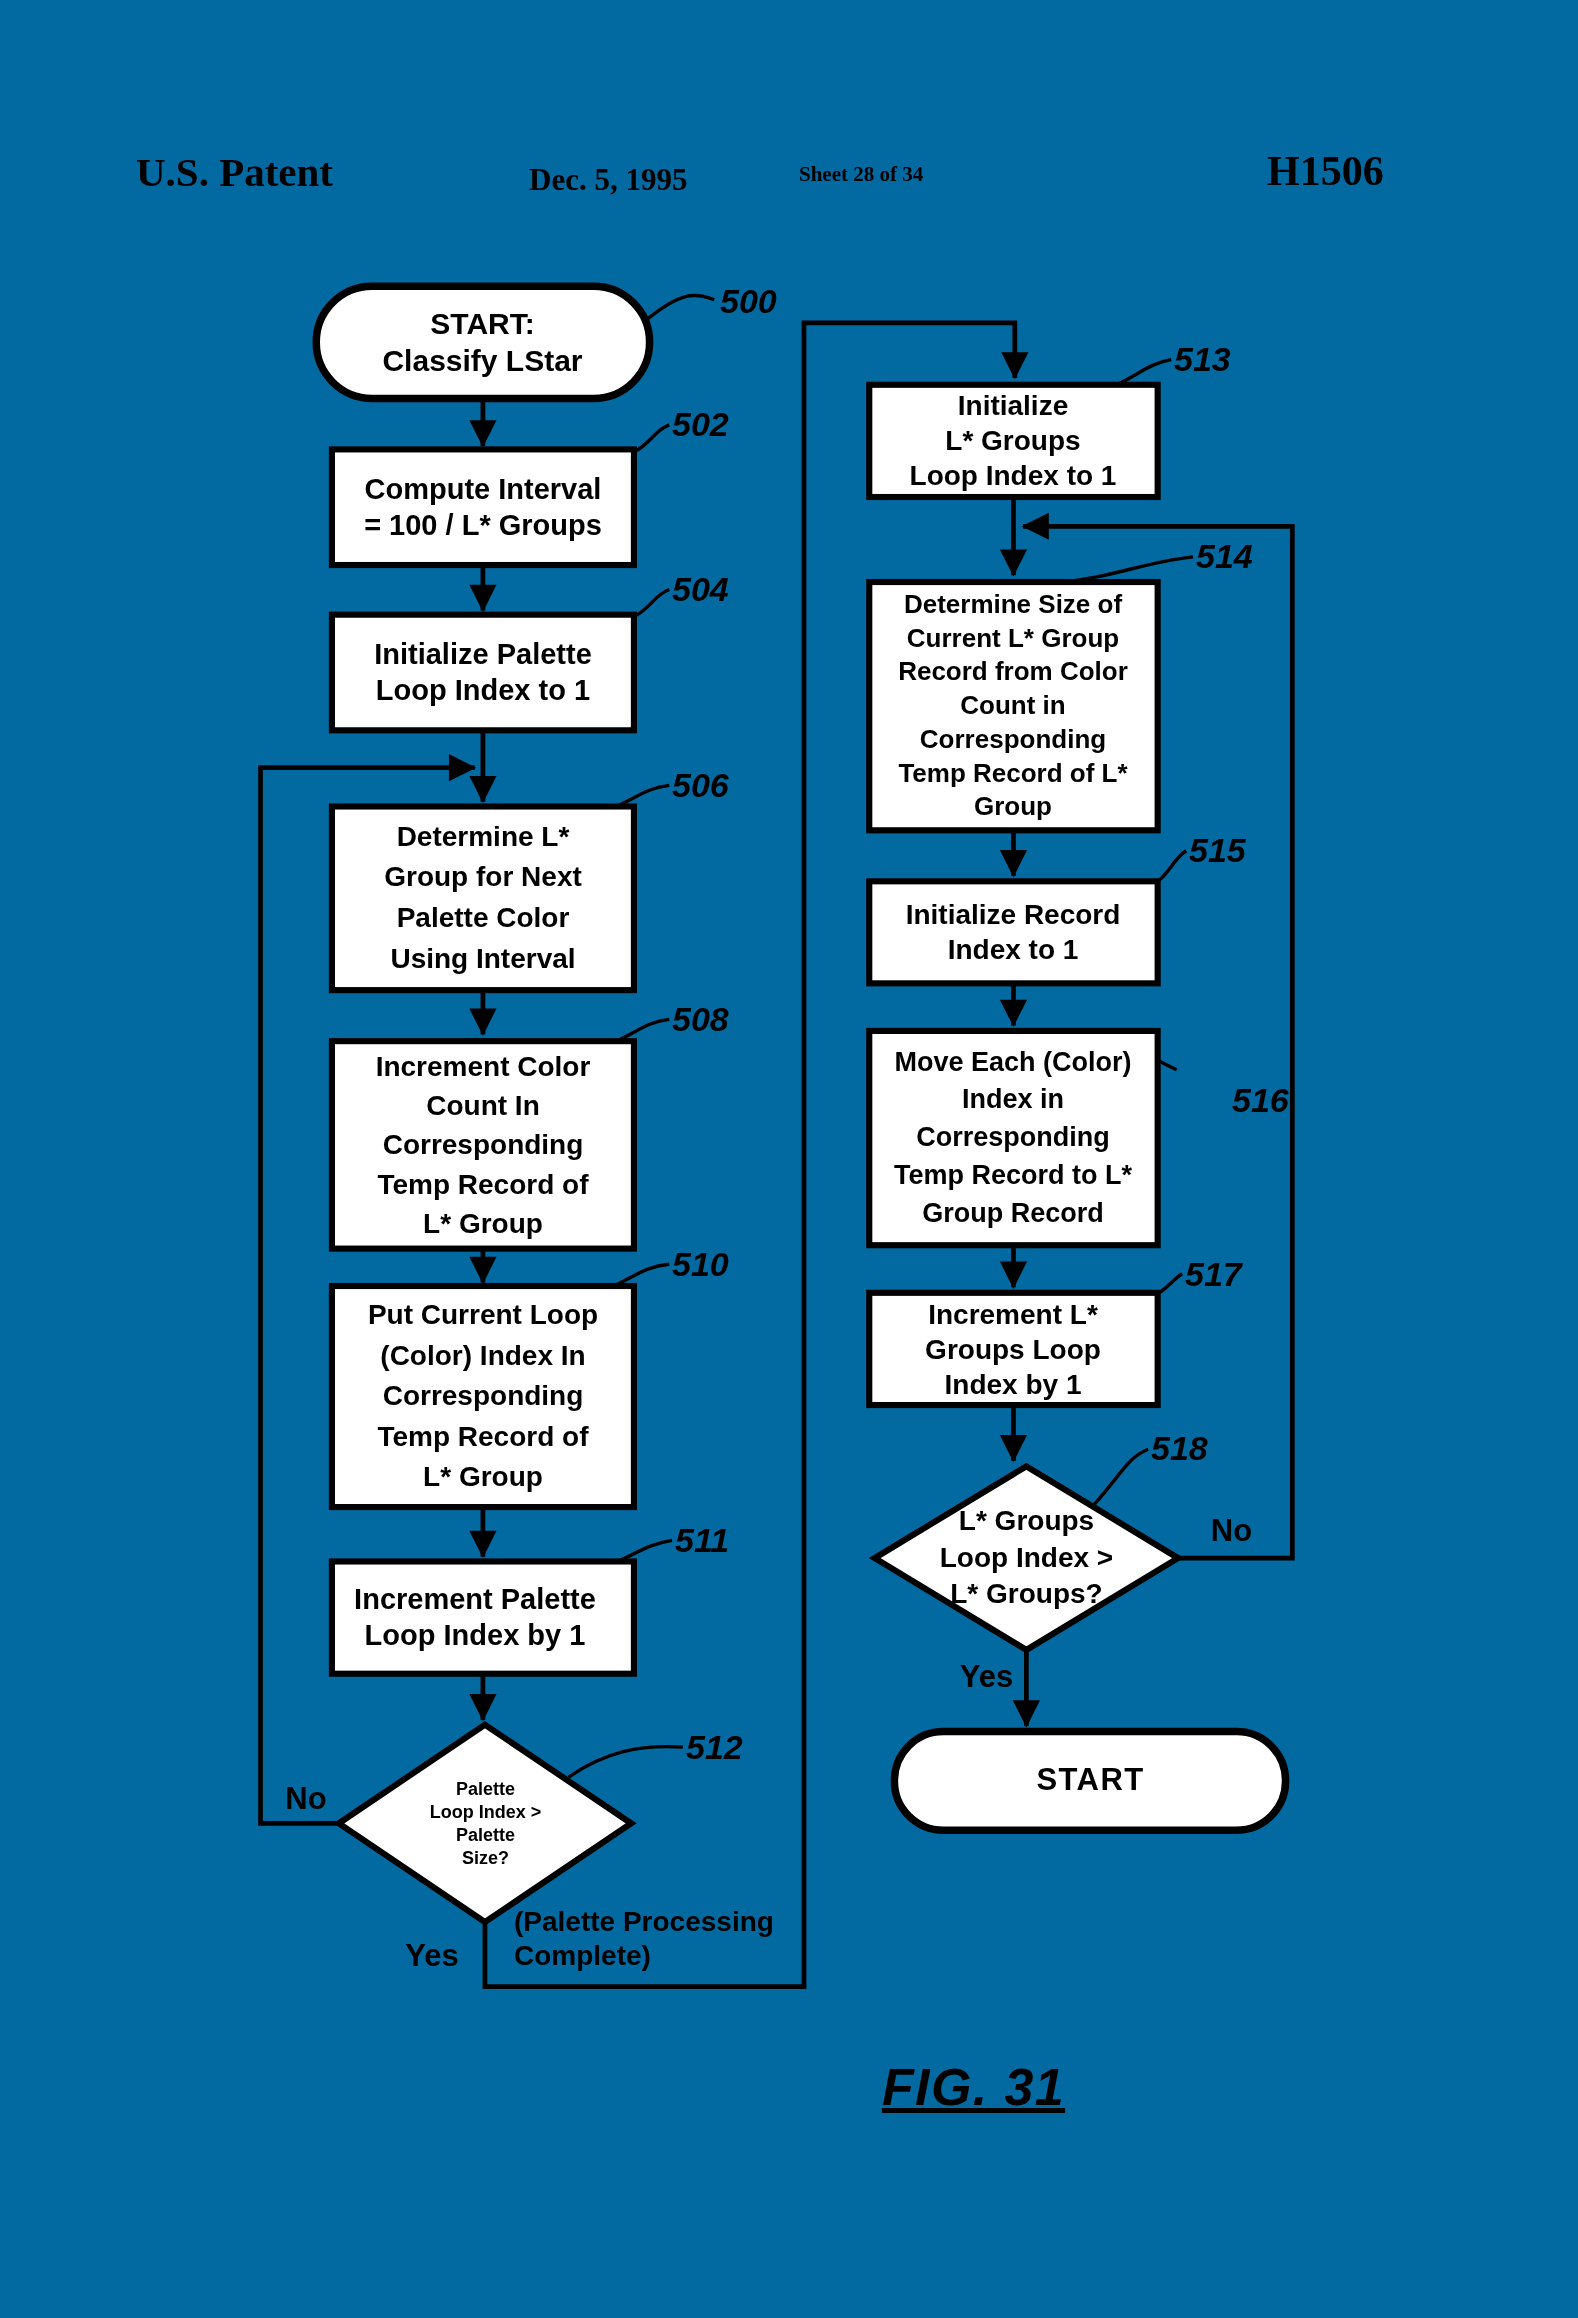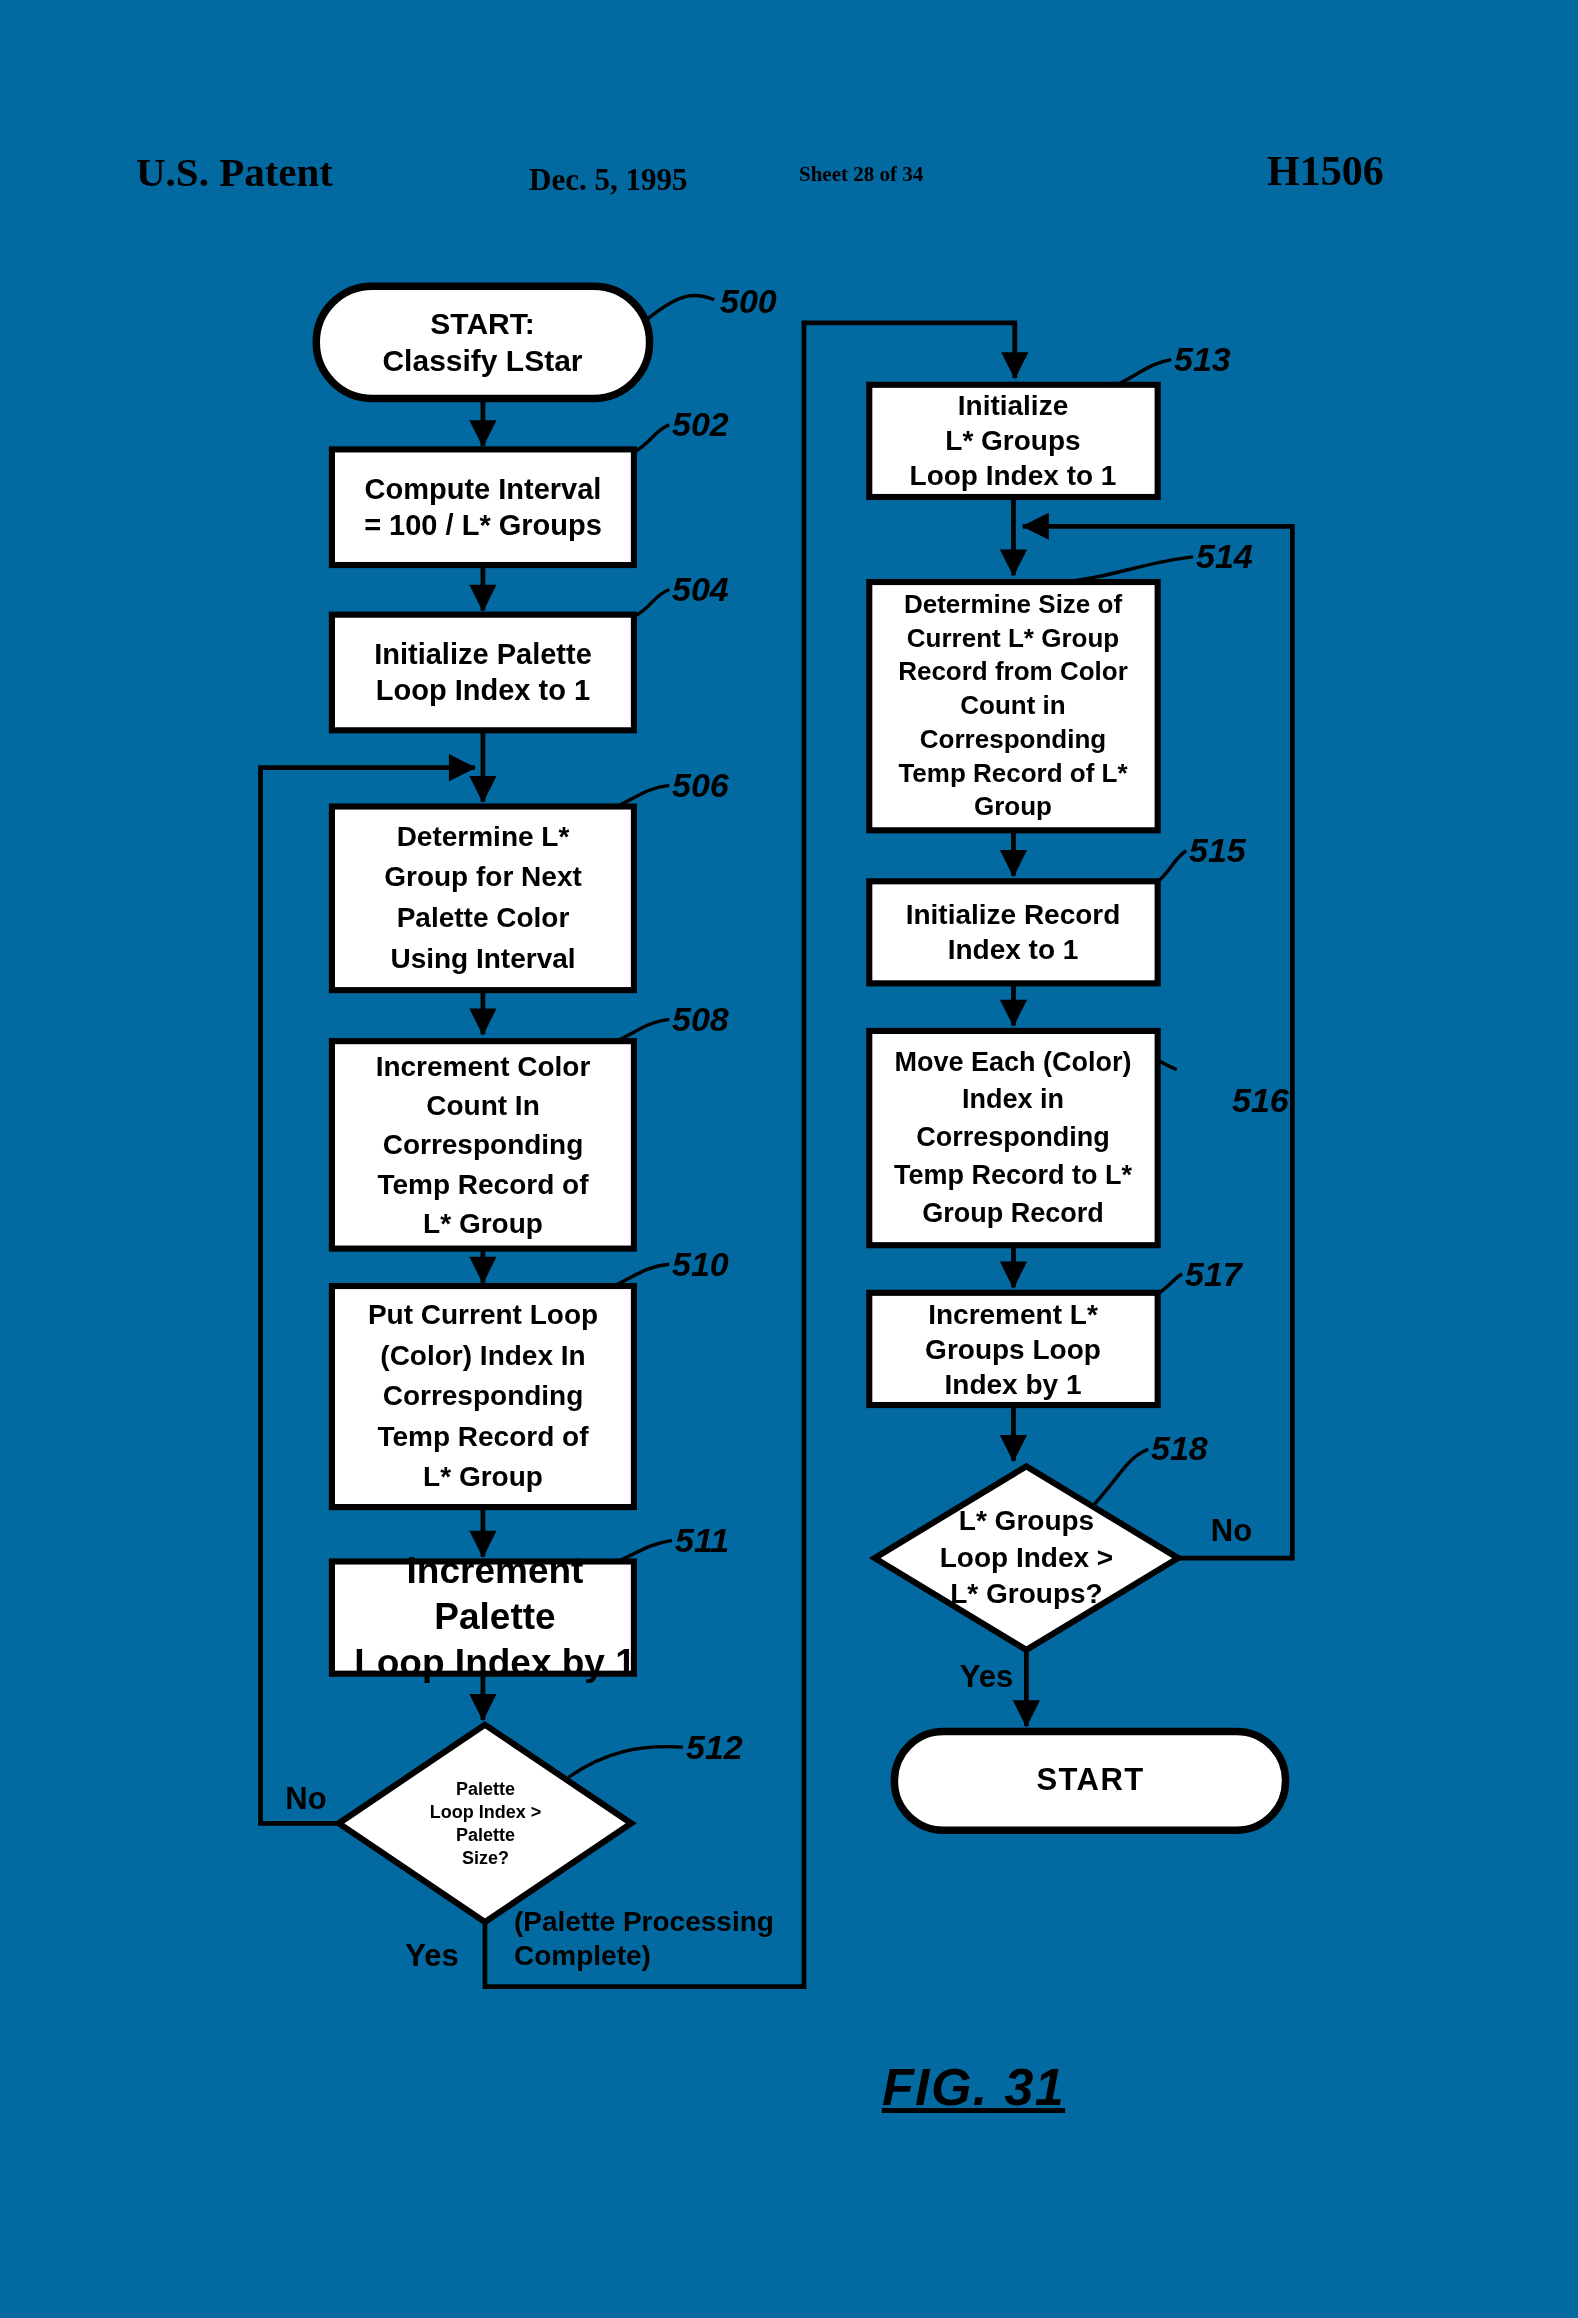--- a/index.html
+++ b/index.html
@@ -125,21 +125,21 @@
   <div class="node-text" style="left:332px;top:1041px;width:302px;height:208px;font-size:28px;line-height:1.4;">Increment Color
 Count In
 Corresponding
 Temp Record of
 L* Group</div>
   <div class="node-text" style="left:332px;top:1286px;width:302px;height:221px;font-size:28px;line-height:1.45;">Put Current Loop
 (Color) Index In
 Corresponding
 Temp Record of
 L* Group</div>
-  <div class="node-text" style="left:344px;top:1561px;width:302px;height:112px;font-size:37px;">Increment Palette
+  <div class="node-text" style="left:324px;top:1561px;width:302px;height:112px;font-size:29px;">Increment Palette
 Loop Index by 1</div>
   <div class="node-text" style="left:339px;top:1734px;width:293px;height:180px;font-size:18px;line-height:1.28;">Palette
 Loop Index &gt;
 Palette
 Size?</div>
   <div class="node-text" style="left:869px;top:384px;width:288px;height:112px;font-size:28px;">Initialize
 L* Groups
 Loop Index to 1</div>
   <div class="node-text" style="left:869px;top:582px;width:288px;height:248px;font-size:26px;line-height:1.3;">Determine Size of
 Current L* Group

